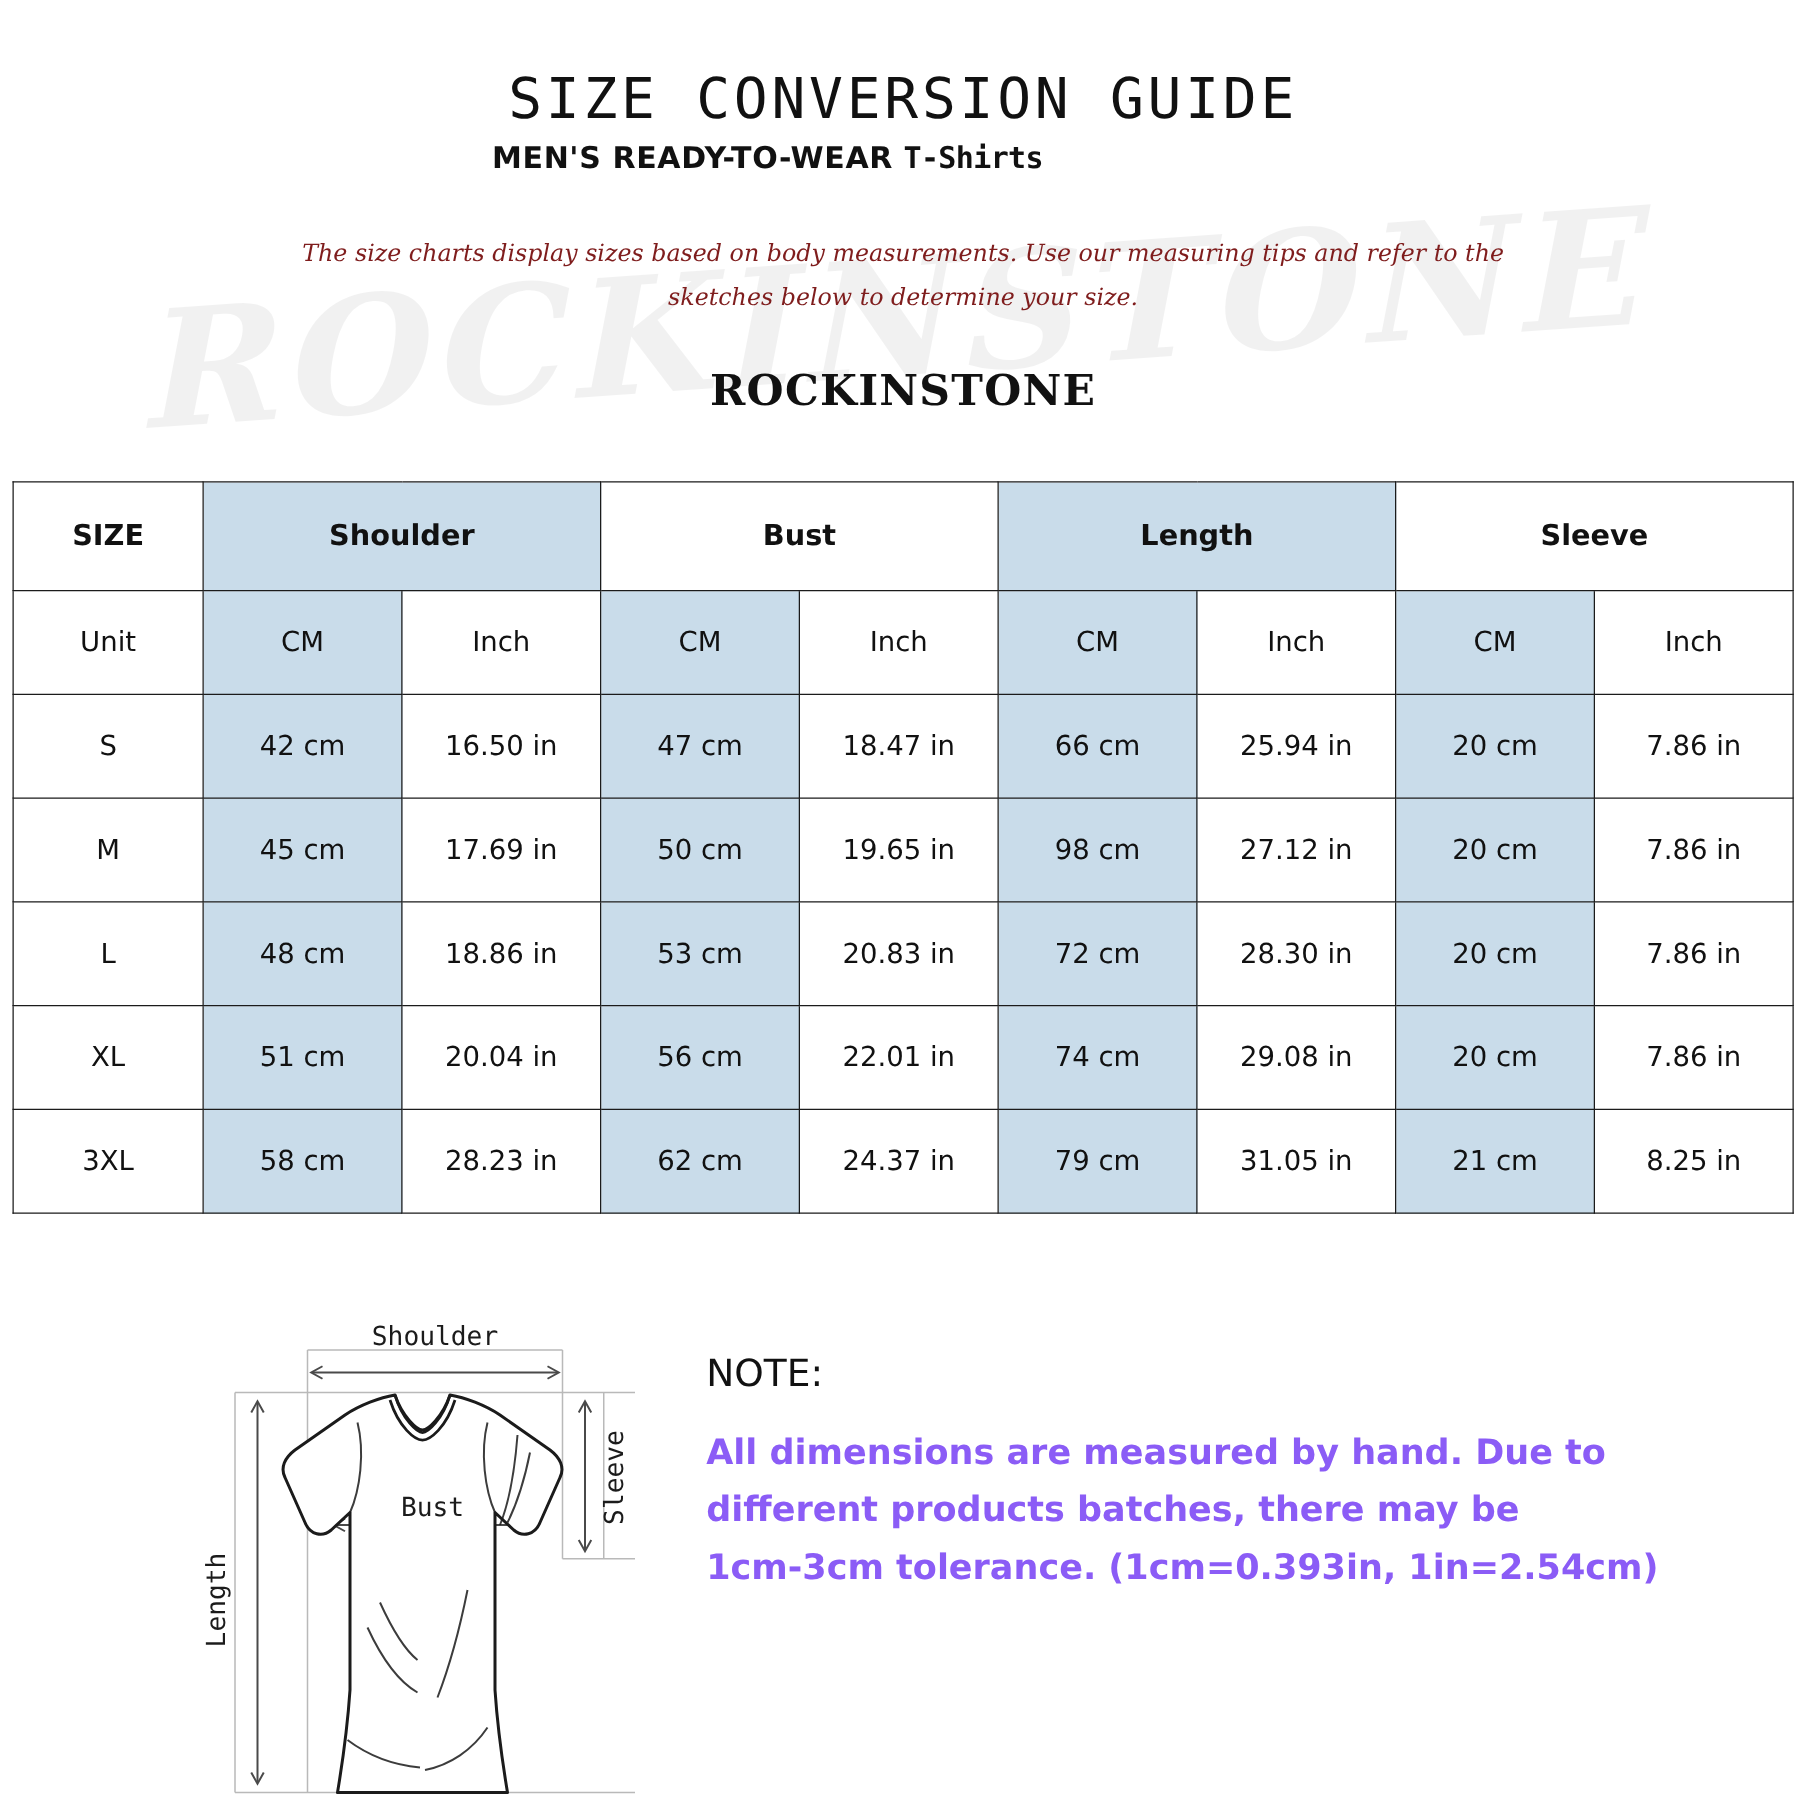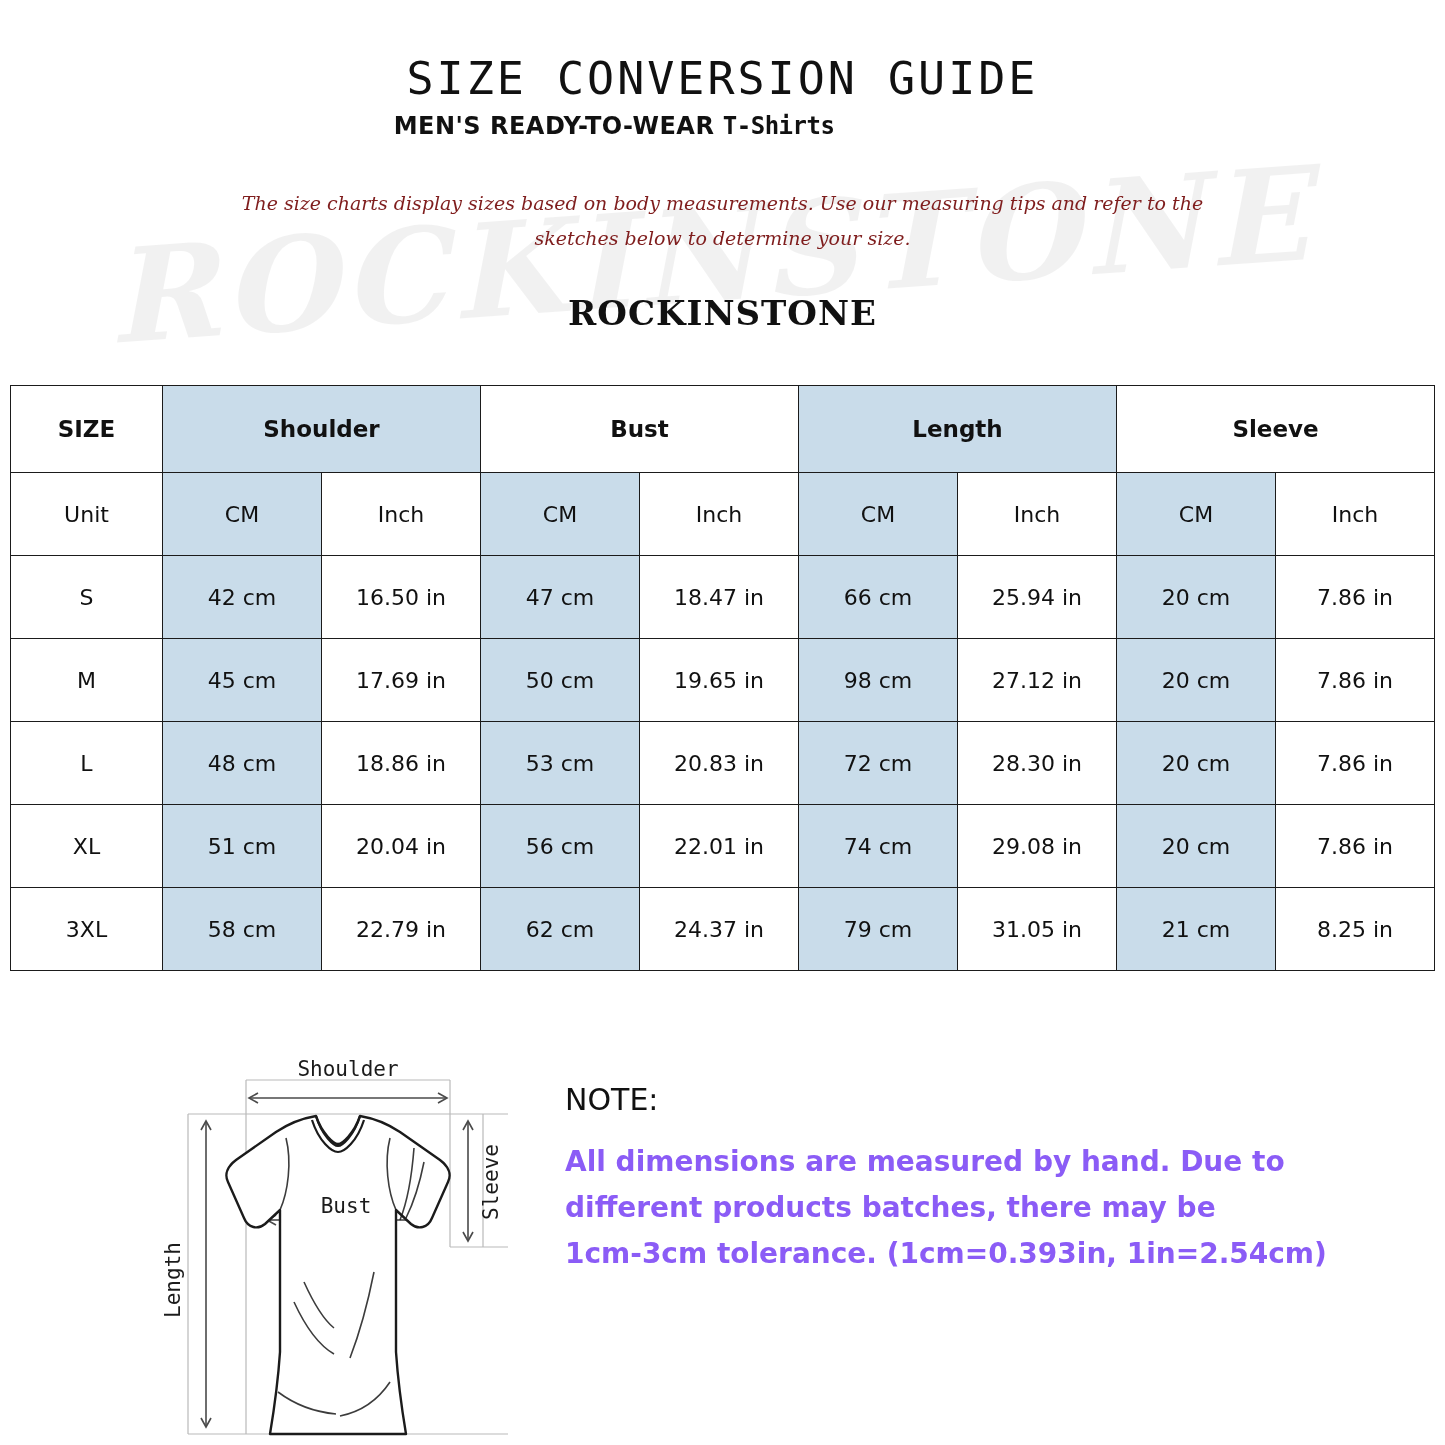--- a/index.html
+++ b/index.html
@@ -253,21 +253,21 @@
           <td class="shade">56 cm</td>
           <td>22.01  in</td>
           <td class="shade">74 cm</td>
           <td>29.08  in</td>
           <td class="shade">20 cm</td>
           <td>7.86  in</td>
         </tr>
         <tr>
           <td>3XL</td>
           <td class="shade">58 cm</td>
-          <td>22.79  in</td>
+          <td>28.23  in</td>
           <td class="shade">62 cm</td>
           <td>24.37  in</td>
           <td class="shade">79 cm</td>
           <td>31.05  in</td>
           <td class="shade">21 cm</td>
           <td>8.25  in</td>
         </tr>
       </tbody>
   </table>
 

